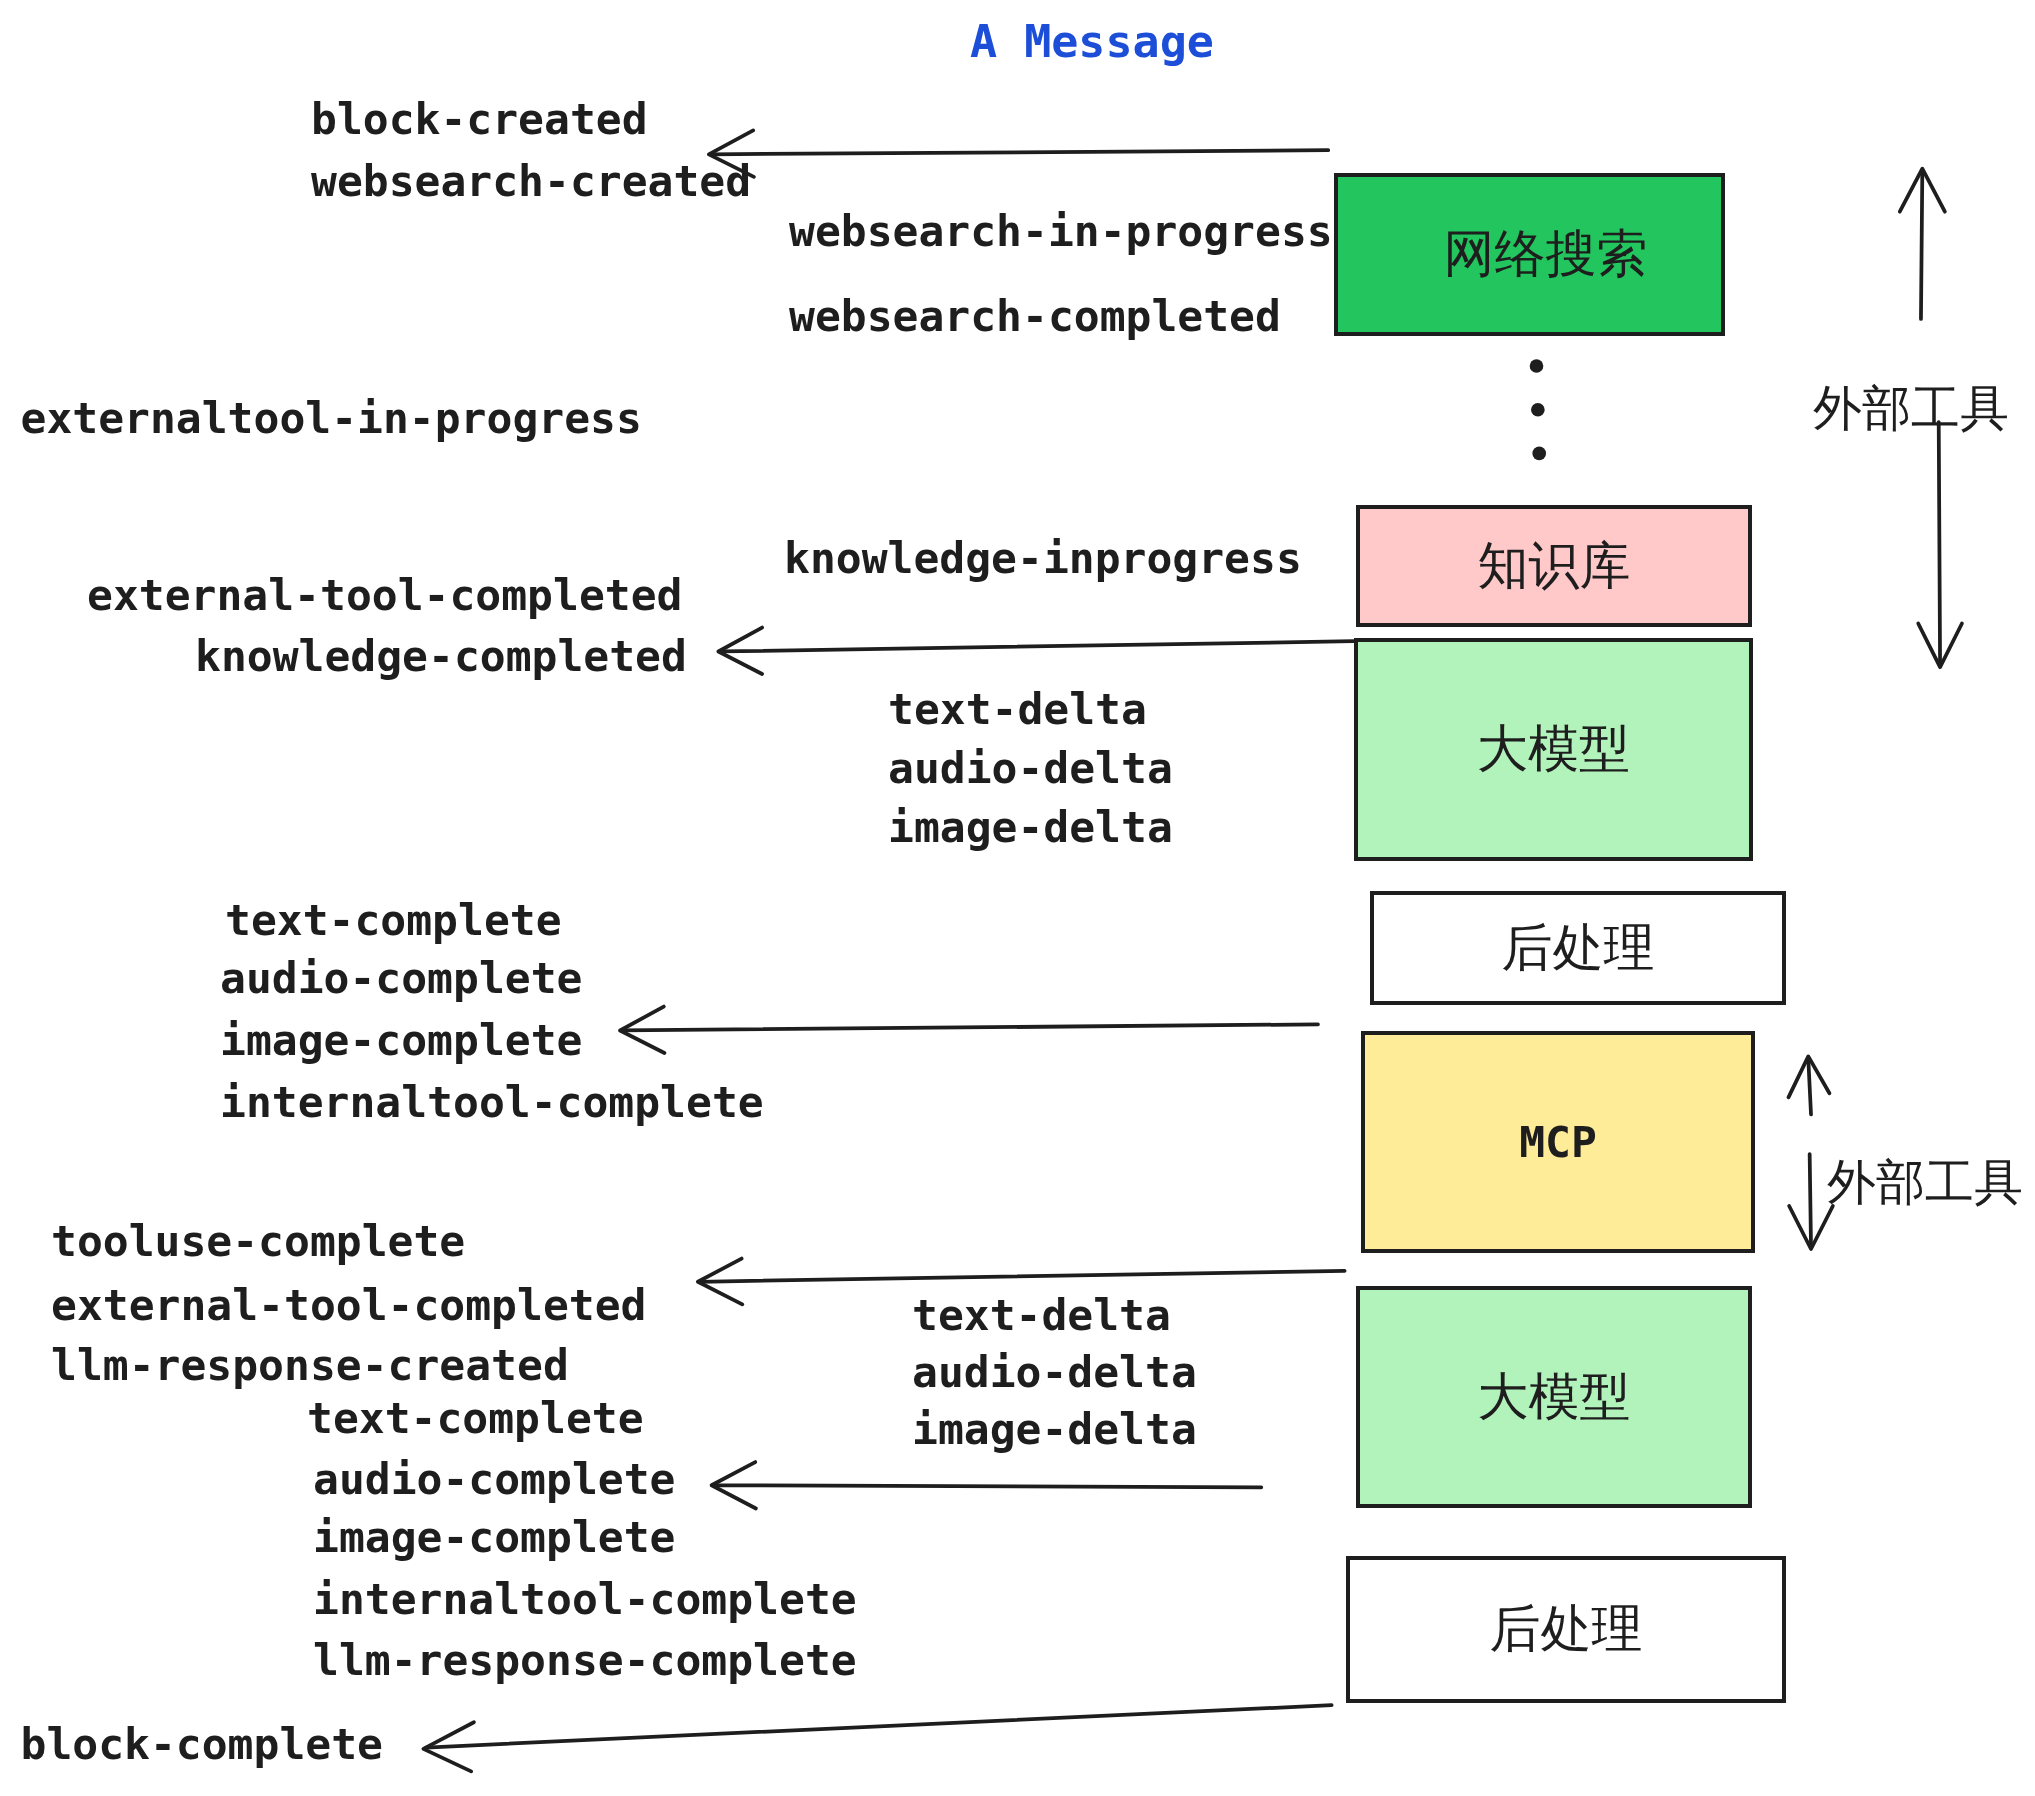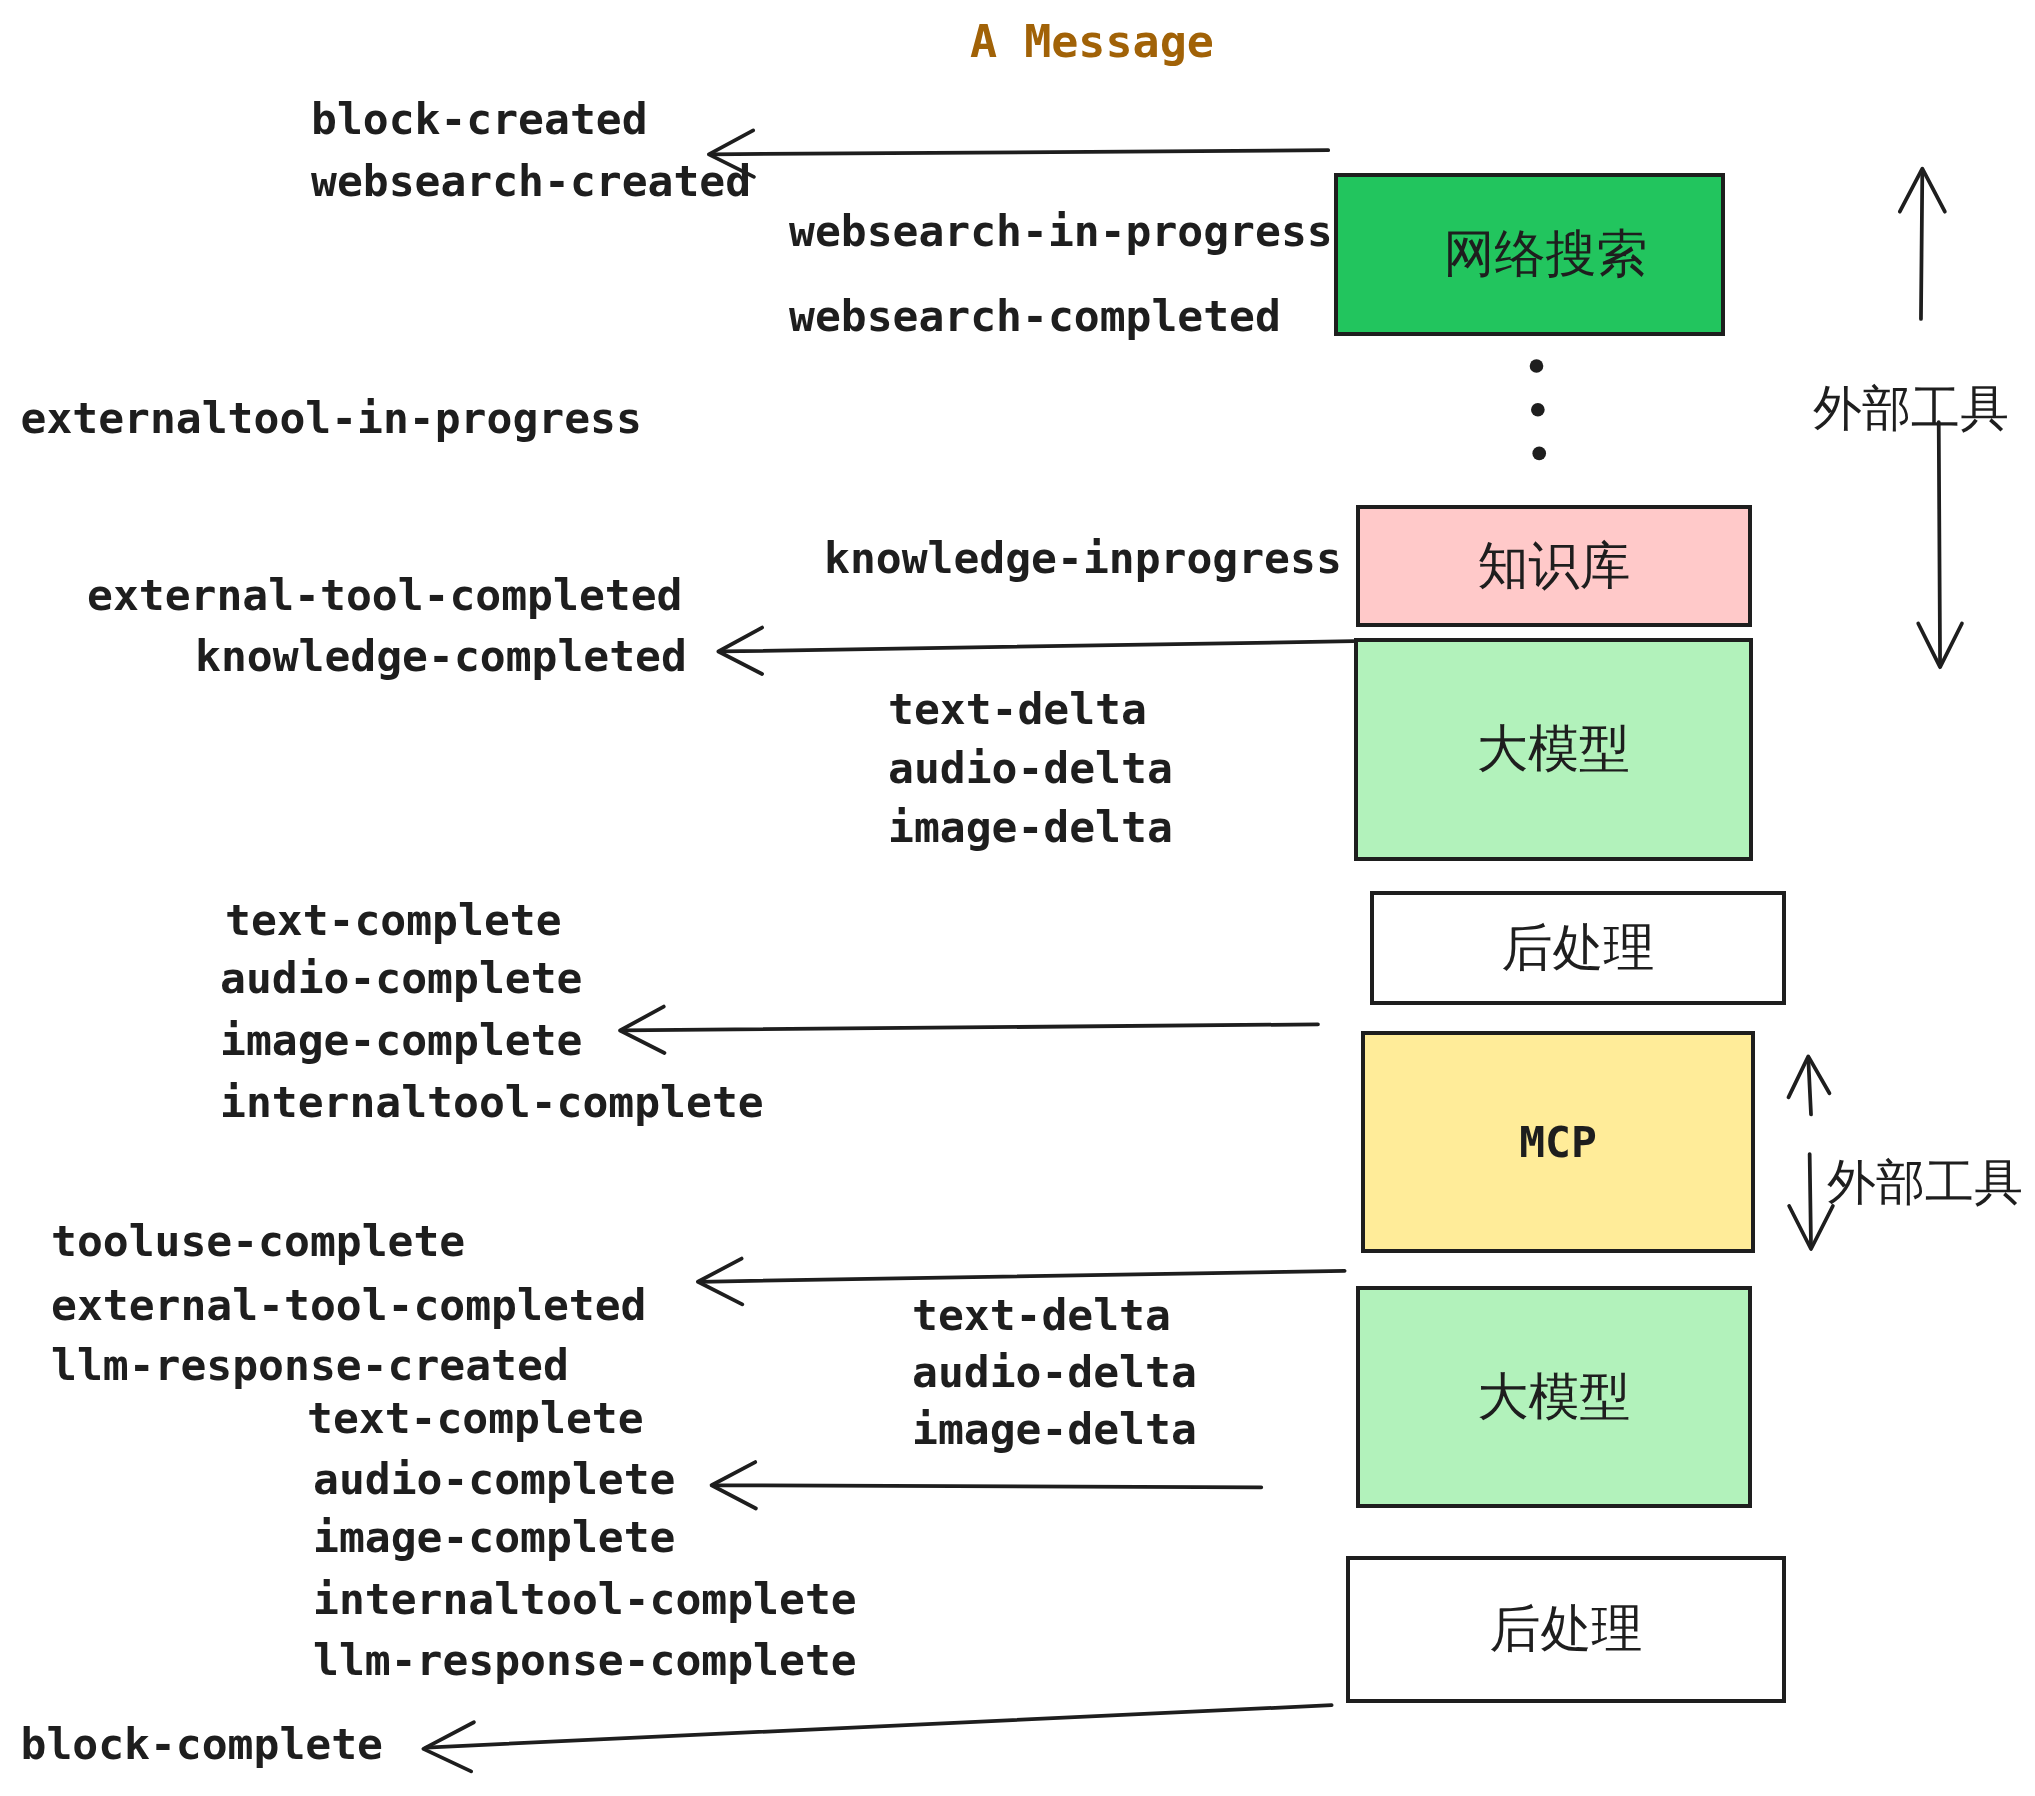--- a/index.html
+++ b/index.html
@@ -1,21 +1,21 @@
 <!DOCTYPE html>
 <html style="font-size:11px"><head>
 <meta charset="utf-8">
 <style>
   html,body{margin:0;padding:0;background:#ffffff;}
   #canvas{position:relative;width:2035px;height:1796px;background:#ffffff;overflow:hidden;
           font-family:"DejaVu Sans Mono",monospace;color:#1e1e1e;}
   .ev{position:absolute;font-family:"DejaVu Sans Mono",monospace;font-size:43px;font-weight:600;
       line-height:1;white-space:nowrap;color:#1e1e1e;}
   .title{position:absolute;font-family:"DejaVu Sans Mono",monospace;font-size:45px;font-weight:600;
-      line-height:1;white-space:nowrap;color:#a16207;}
+      line-height:1;white-space:nowrap;color:#1d4ed8;}
   .box{position:absolute;border:4.1px solid #1e1e1e;display:flex;align-items:center;justify-content:center;
       box-sizing:border-box;background:#fff;}
   .box .cjk{font-family:"Liberation Sans",sans-serif;font-size:51px;color:#1e1e1e;white-space:nowrap;}
   .box .mono{font-family:"DejaVu Sans Mono",monospace;font-size:43px;font-weight:600;color:#1e1e1e;white-space:nowrap;}
   .side{position:absolute;font-family:"Liberation Sans",sans-serif;font-size:49px;line-height:1;
       white-space:nowrap;color:#1e1e1e;margin-top:48px;}
   svg.overlay{position:absolute;left:0;top:0;pointer-events:none;}
   svg.overlay line,svg.overlay polyline{stroke:#1e1e1e;stroke-width:5.5;fill:none;
       stroke-linecap:round;stroke-linejoin:round;}
   svg.overlay circle{fill:#1e1e1e;stroke:none;}
@@ -25,21 +25,21 @@
 
 <div id="canvas">
 
   <div class="title" style="left:970px;top:19px">A Message</div>
 
   <div class="ev" style="left:311px;top:98px">block-created</div>
   <div class="ev" style="left:311px;top:160px">websearch-created</div>
   <div class="ev" style="left:789px;top:210px">websearch-in-progress</div>
   <div class="ev" style="left:789px;top:295px">websearch-completed</div>
   <div class="ev" style="left:20.5px;top:397px">externaltool-in-progress</div>
-  <div class="ev" style="left:824px;top:537px">knowledge-inprogress</div>
+  <div class="ev" style="left:784px;top:537px">knowledge-inprogress</div>
   <div class="ev" style="left:87px;top:574px">external-tool-completed</div>
   <div class="ev" style="left:195px;top:635px">knowledge-completed</div>
   <div class="ev" style="left:888px;top:688px">text-delta</div>
   <div class="ev" style="left:888px;top:747px">audio-delta</div>
   <div class="ev" style="left:888px;top:806px">image-delta</div>
   <div class="ev" style="left:225px;top:899px">text-complete</div>
   <div class="ev" style="left:220px;top:957px">audio-complete</div>
   <div class="ev" style="left:220px;top:1019px">image-complete</div>
   <div class="ev" style="left:220px;top:1081px">internaltool-complete</div>
   <div class="ev" style="left:51px;top:1220px">tooluse-complete</div>

